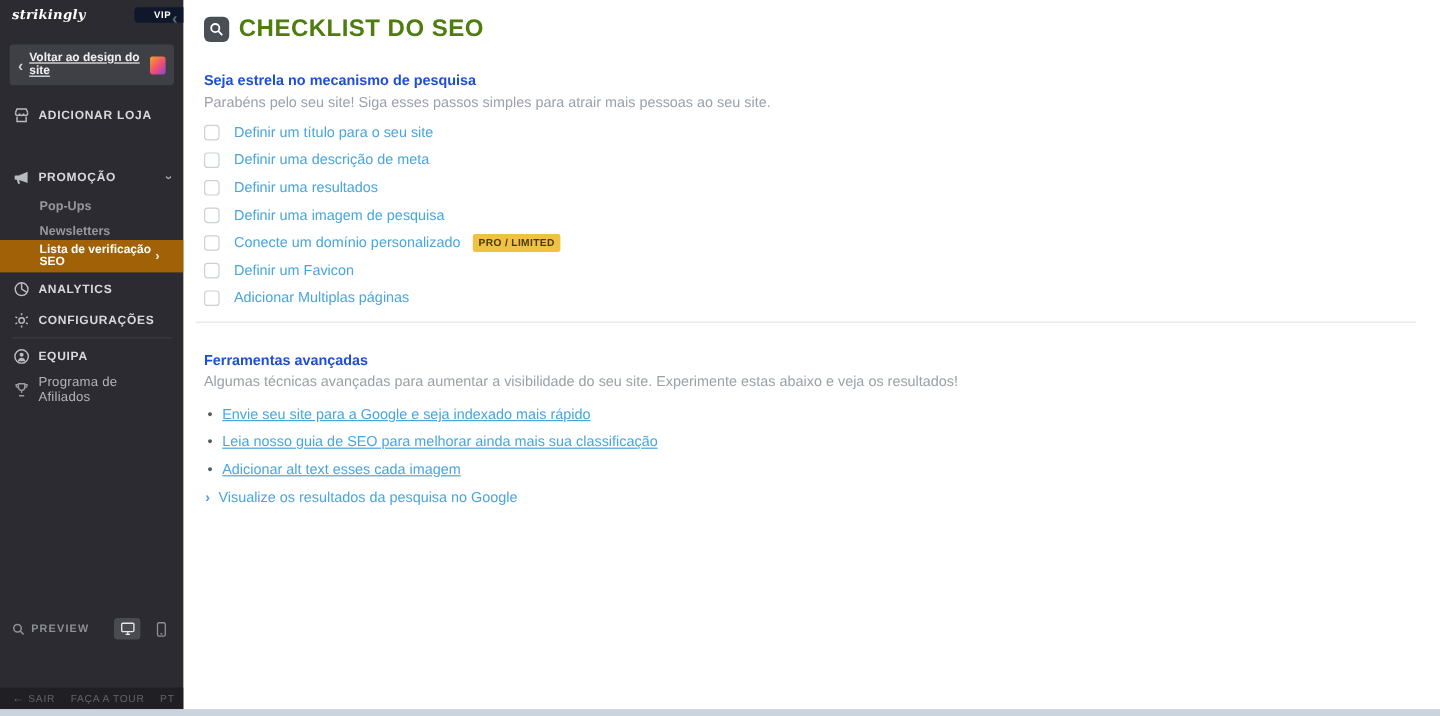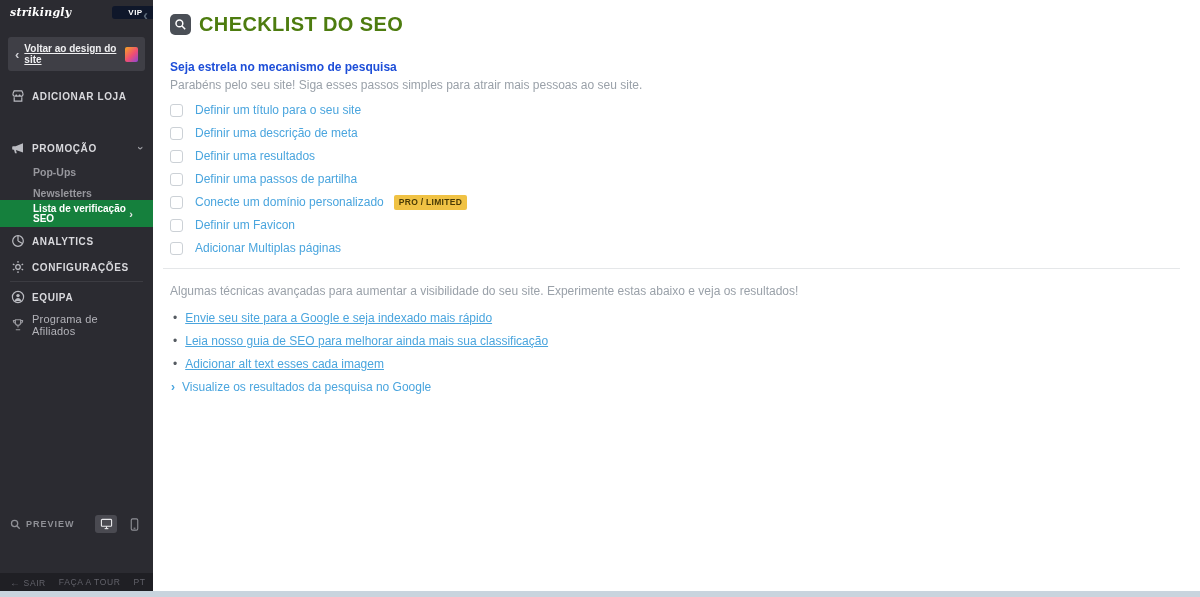--- a/index.html
+++ b/index.html
@@ -31,21 +31,21 @@
   .nav-icon { width:15px; height:15px; margin-right:7px; flex:none; display:flex;
     align-items:center; justify-content:center; }
   .nav-label { font-size:10px; font-weight:bold; letter-spacing:0.6px; color:#d9d9dd; }
   .nav-caret { margin-left:auto; color:#9fa0a6; font-size:11px; font-weight:bold;
     transform:rotate(90deg); }
 
   .sub-row { position:absolute; left:0; width:153px; height:20px; display:flex;
     align-items:center; padding:0 10px 0 33px; cursor:pointer; }
   .sub-label { font-size:10.5px; font-weight:bold; color:#97979d; }
 
-  .sub-row.selected { height:27px; background:#15803d; padding-right:20px; }
+  .sub-row.selected { height:27px; background:#a16207; padding-right:20px; }
   .sub-row.selected .sub-label { color:#ffffff; font-size:10px; line-height:10px; width:104px; }
   .sel-chev { margin-left:auto; color:#e8e8ea; font-size:11px; font-weight:bold; }
 
   .side-divider { position:absolute; left:10px; right:10px; height:1px; background:#3c3c42; }
 
   .nav-label.soft { font-weight:normal; letter-spacing:0.2px; font-size:11px; color:#b3b3b9; text-transform:none; }
 
   .preview-row { position:absolute; top:514px; left:10px; right:8px; height:20px;
     display:flex; align-items:center; }
   .preview-label { font-size:9px; font-weight:bold; letter-spacing:1px; color:#8f9096; margin-left:5px; }
@@ -263,41 +263,42 @@
       <div class="check-row">
         <span class="checkbox"></span>
         <a class="check-label">Definir uma descrição de meta</a>
       </div>
       <div class="check-row">
         <span class="checkbox"></span>
         <a class="check-label">Definir uma resultados</a>
       </div>
       <div class="check-row">
         <span class="checkbox"></span>
-        <a class="check-label">Definir uma passos de partilha</a>
+        <a class="check-label">Definir uma imagem de pesquisa</a>
       </div>
       <div class="check-row">
         <span class="checkbox"></span>
         <a class="check-label">Conecte um domínio personalizado</a>
         <span class="pro-badge">PRO / LIMITED</span>
       </div>
       <div class="check-row">
         <span class="checkbox"></span>
         <a class="check-label">Definir um Favicon</a>
       </div>
       <div class="check-row">
         <span class="checkbox"></span>
         <a class="check-label">Adicionar Multiplas páginas</a>
       </div>
     </div>
   </div>
 
   <div class="hr"></div>
 
   <div>
+    <div class="section-heading">Ferramentas avançadas</div>
     <div class="section-sub">Algumas técnicas avançadas para aumentar a visibilidade do seu site. Experimente estas abaixo e veja os resultados!</div>
 
     <div class="adv-links">
       <div class="link-row">
         <span class="bullet">•</span>
         <a class="adv-link">Envie seu site para a Google e seja indexado mais rápido</a>
       </div>
       <div class="link-row">
         <span class="bullet">•</span>
         <a class="adv-link">Leia nosso guia de SEO para melhorar ainda mais sua classificação</a>

